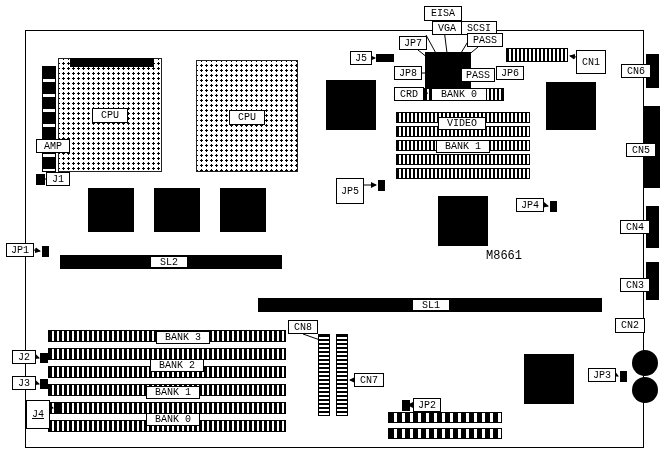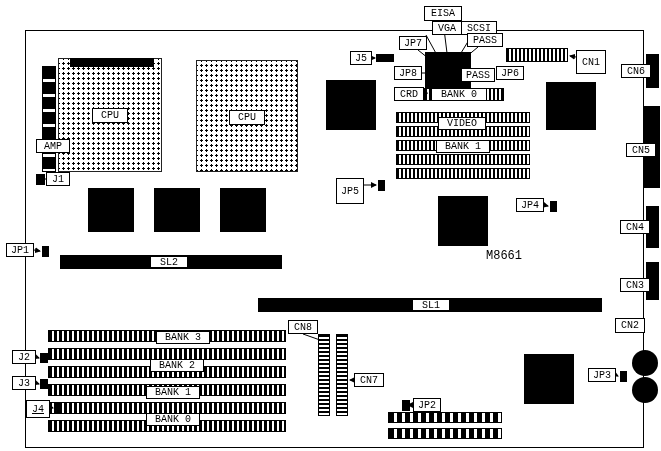--- a/index.html
+++ b/index.html
@@ -227,21 +227,21 @@
     </div>
   <div class="lbl" style="left:146px; top:413px; width:54px; height:13px;">
       <span>BANK 0</span>
     </div>
   <div class="lbl" style="left:12px; top:350px; width:24px; height:14px;">
       <span>J2</span>
     </div>
   <div class="lbl" style="left:12px; top:376px; width:24px; height:14px;">
       <span>J3</span>
     </div>
-  <div class="lbl" style="left:26px; top:400px; width:24px; height:18px;text-decoration:underline;">
+  <div class="lbl" style="left:26px; top:400px; width:24px; height:29px;text-decoration:underline;">
       <span>J4</span>
     </div>
   <div class="lbl" style="left:288px; top:320px; width:30px; height:14px;">
       <span>CN8</span>
     </div>
   <div class="lbl" style="left:354px; top:373px; width:30px; height:14px;">
       <span>CN7</span>
     </div>
   <div class="lbl" style="left:413px; top:398px; width:28px; height:14px;">
       <span>JP2</span>

